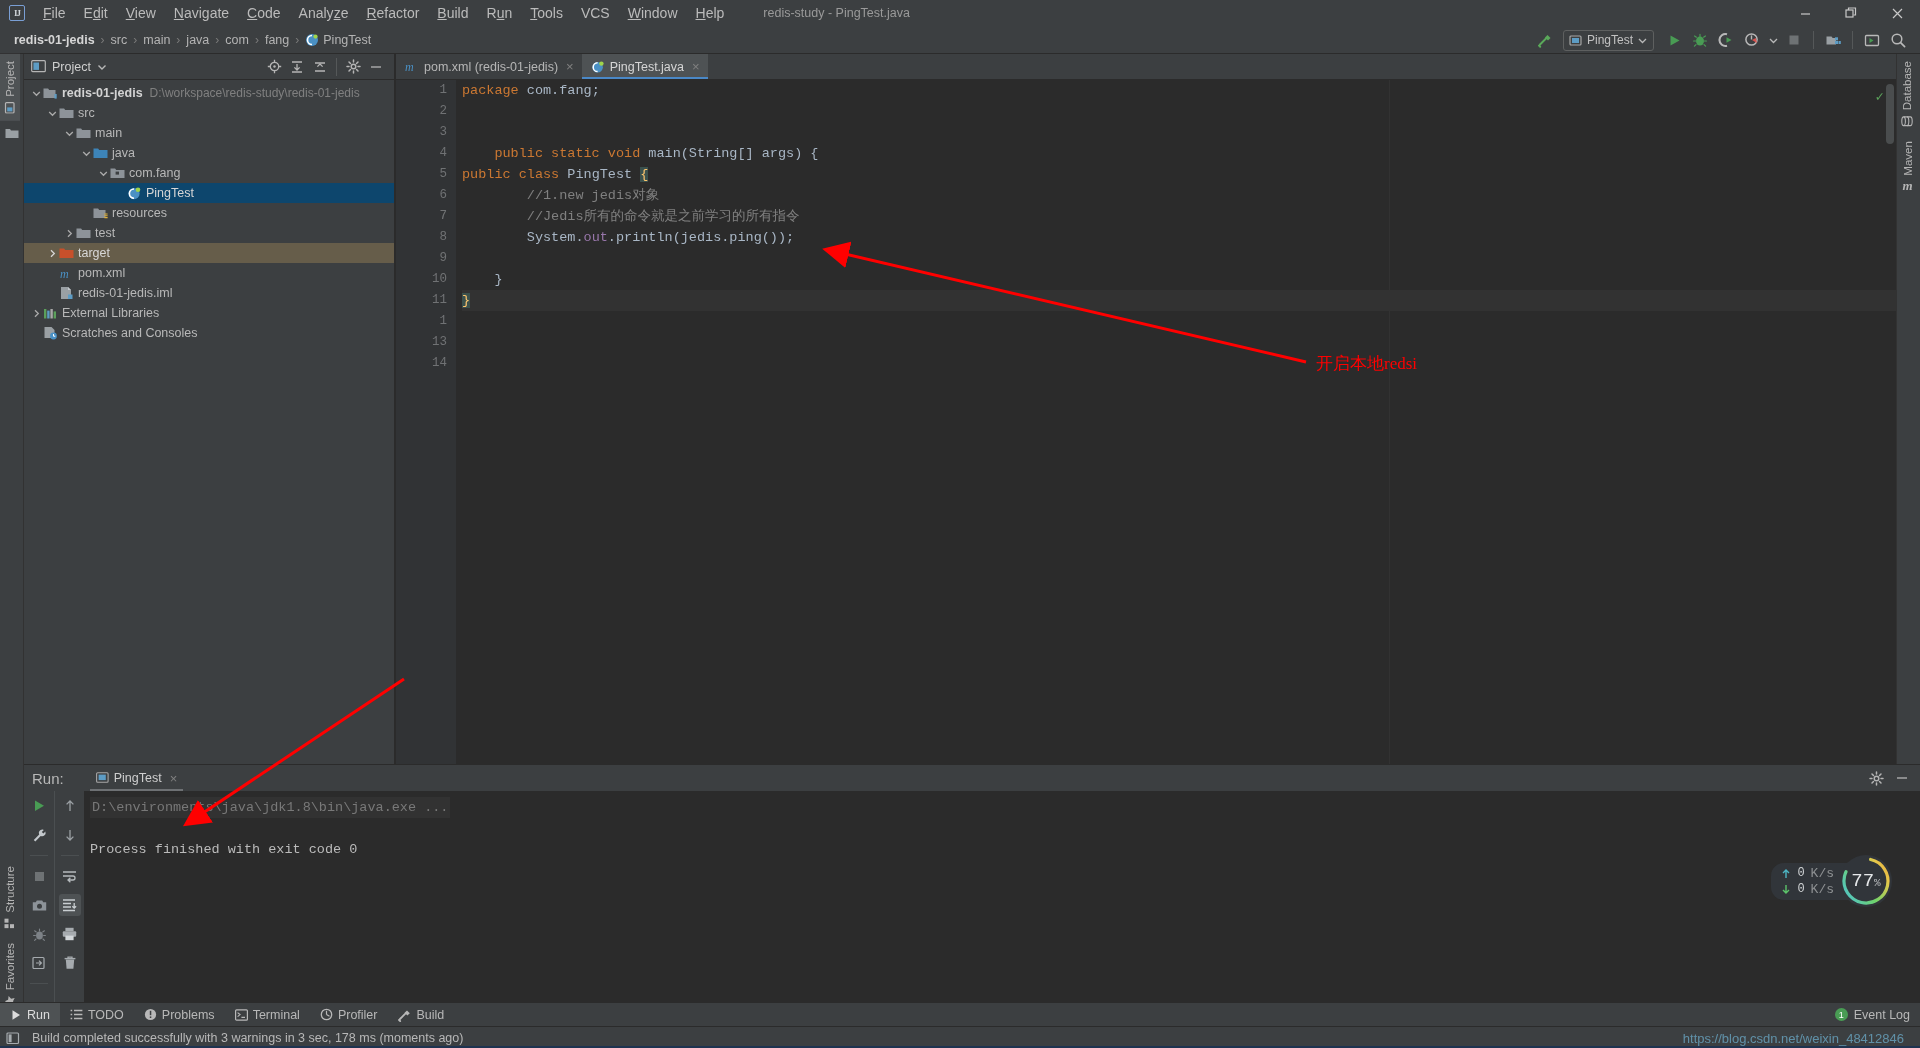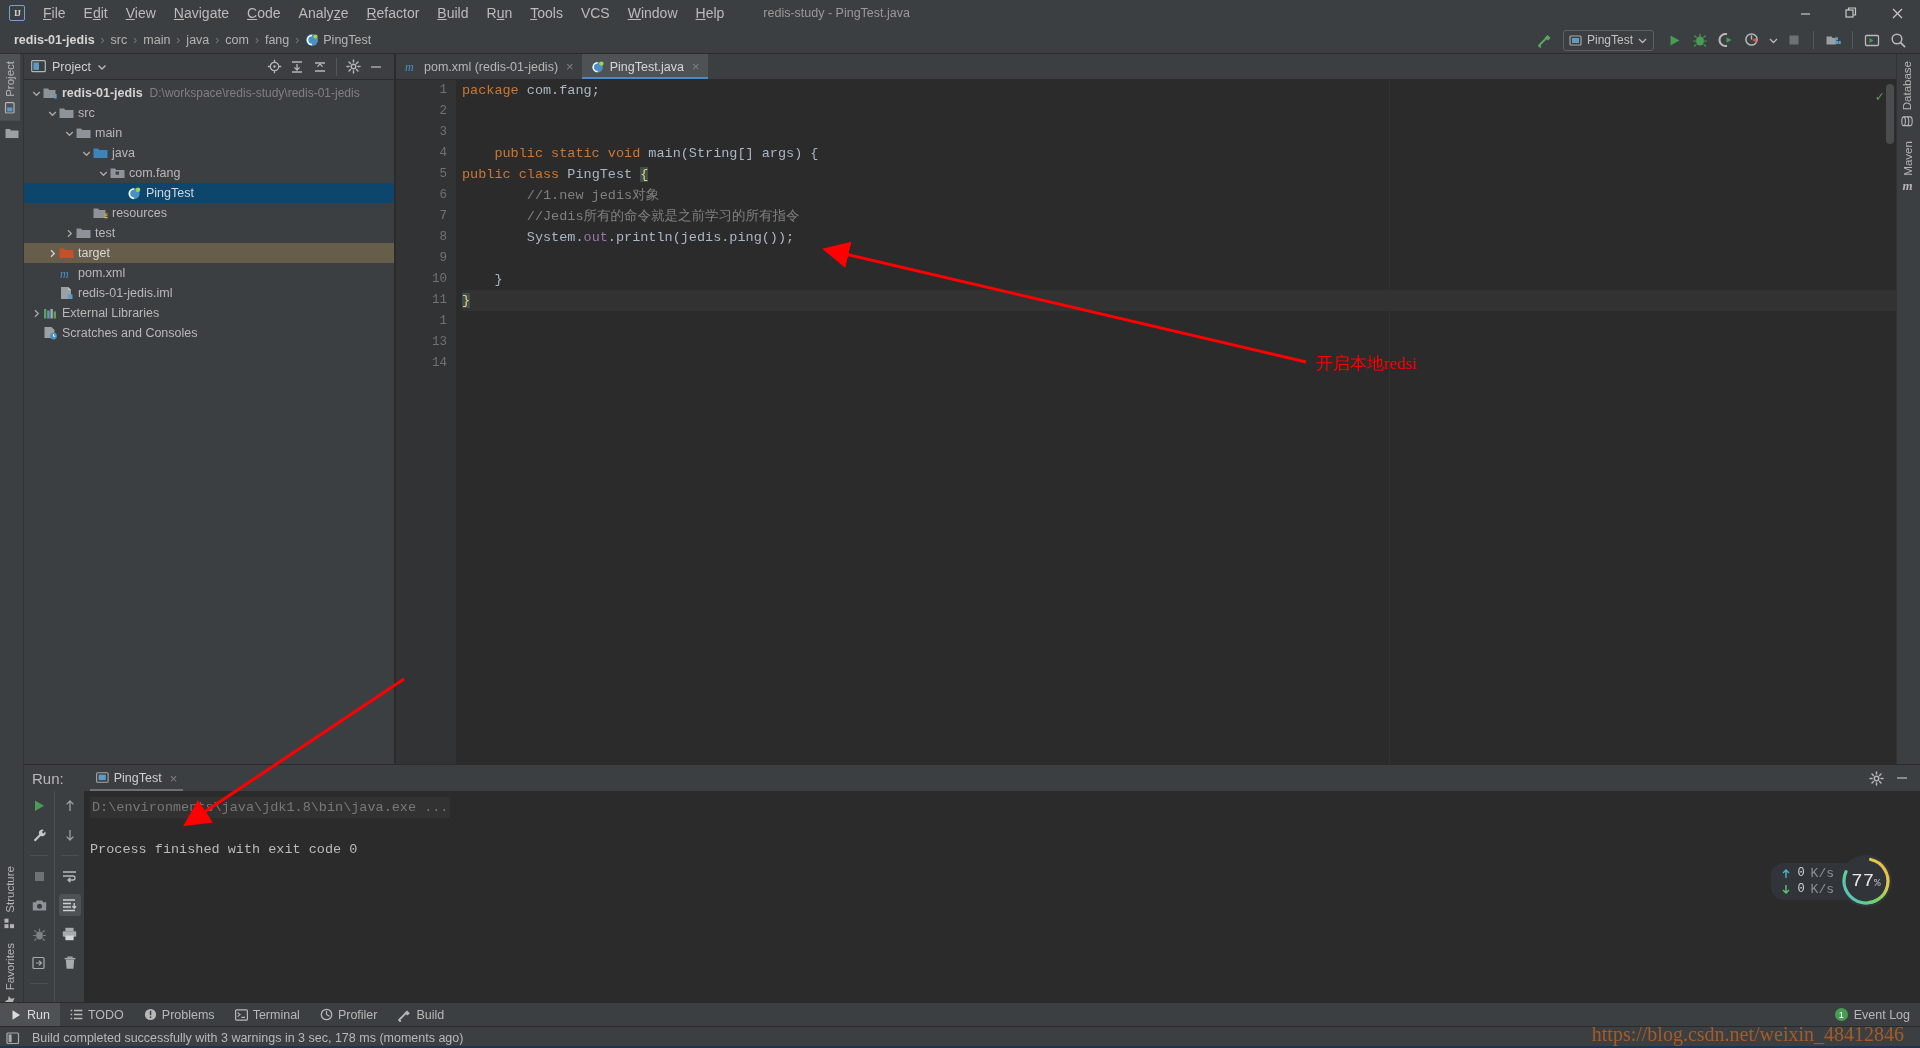--- a/index.html
+++ b/index.html
@@ -254,22 +254,22 @@
   .statusbar {
     position:absolute; left:0; bottom:0; width:1920px; height:22px;
     background:#3c3f41; border-top:1px solid #2b2b2b;
     display:flex; align-items:center;
   }
   .status-msg { color:#b8b8b8; font-size:12.5px; margin-left:8px; }
   .status-ico { width:14px; height:14px; margin-left:6px; margin-right:4px; }
 
   .watermark {
     position:absolute; right:16px; bottom:2px;
-    color:#f97316; font-size:20px; opacity:.55;
-    font-family:Liberation Serif, serif; pointer-events:none;
+    color:#7dd3fc; font-size:13px; opacity:.55;
+    font-family:Liberation Sans, sans-serif; pointer-events:none;
   }
   .bluebar {
     position:absolute; left:0; bottom:0; width:1920px; height:2px; background:#1e3350;
   }
 </style>
 </head>
 <body>
 
 <div class="app">
 

